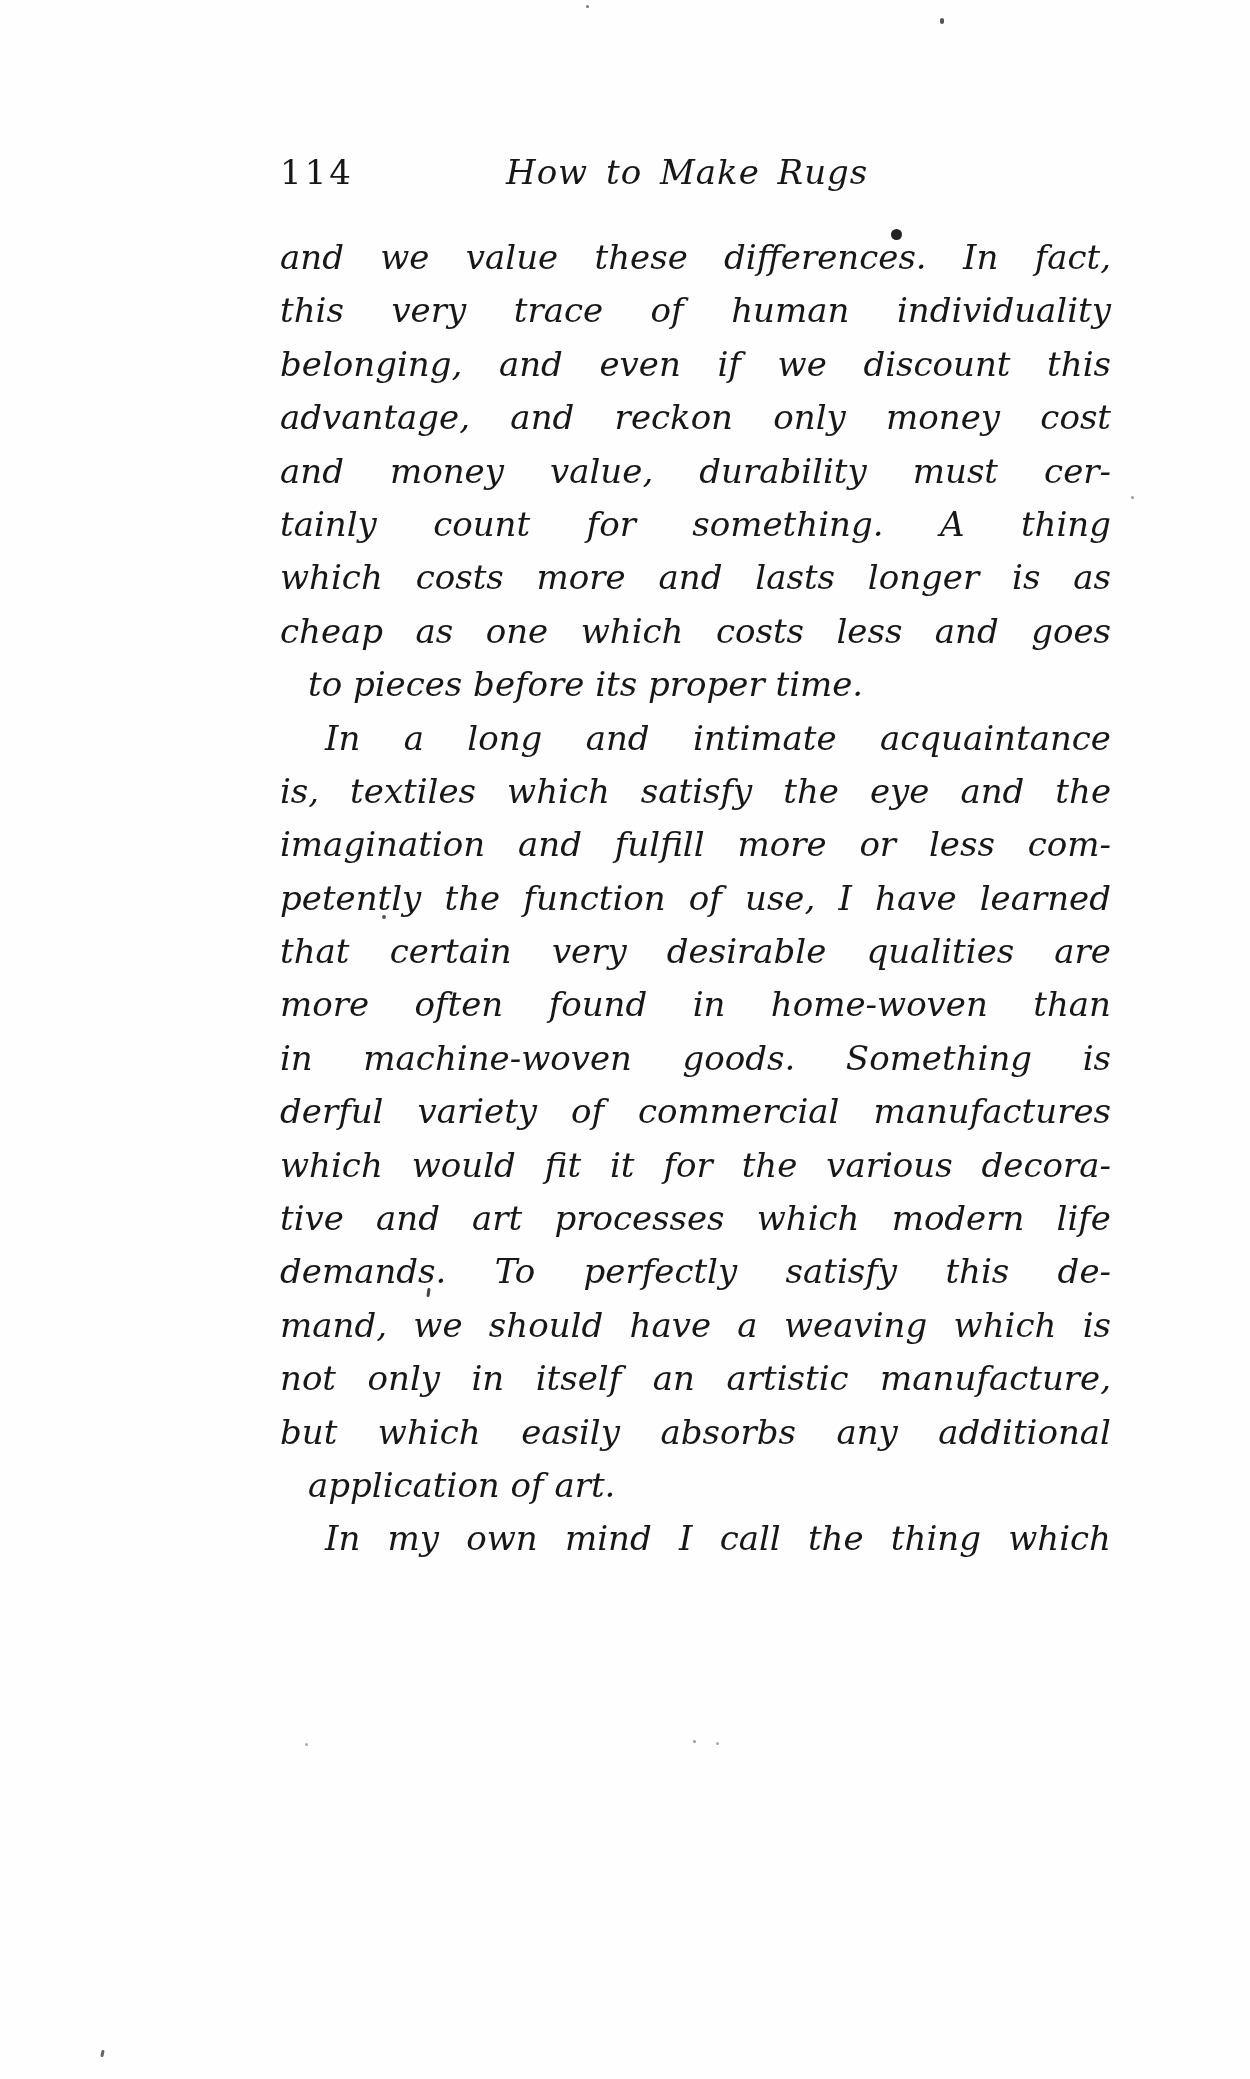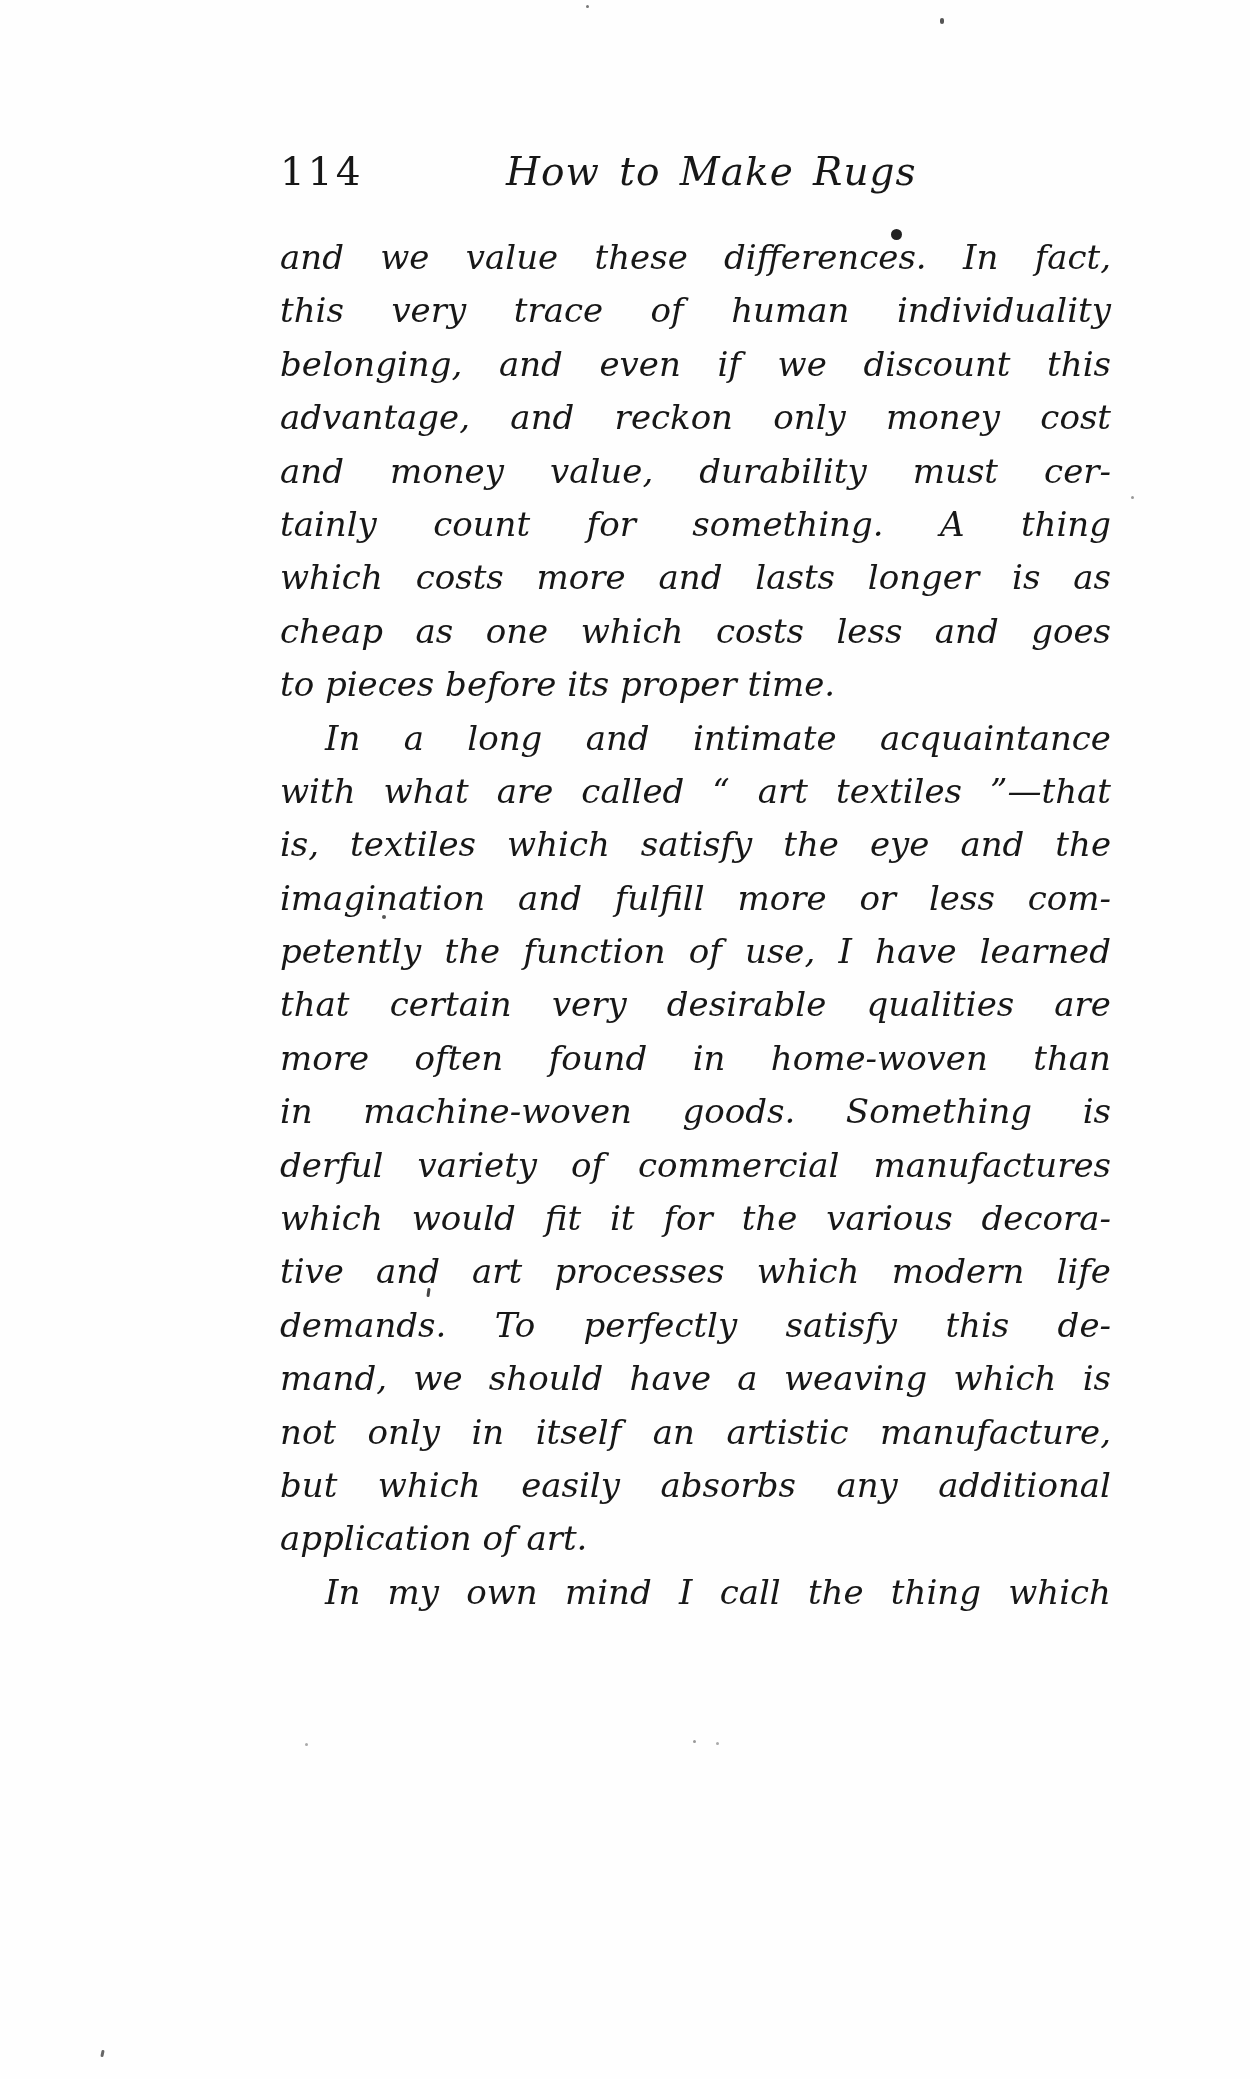--- a/index.html
+++ b/index.html
@@ -11,21 +11,21 @@
     color: #171717;
     font-family: "DejaVu Serif", "Liberation Serif", serif;
     overflow: hidden;
   }
   .running-head {
     position: absolute;
     top: 148px;
     left: 280px;
     width: 831px;
     height: 48px;
-    font-size: 39px;
+    font-size: 34px;
     line-height: 48px;
   }
   .page-num {
     position: absolute;
     left: 0;
     top: 0;
     letter-spacing: 3px;
   }
   .head-title {
     position: absolute;
@@ -44,21 +44,21 @@
   .para { margin: 0; padding: 0; }
   .ln {
     height: 53.4px;
     line-height: 53.4px;
     font-size: 34px;
     text-align: justify;
     text-align-last: justify;
     white-space: normal;
     font-style: italic;
   }
-  .ln.end { text-align-last: left; }
+  .ln.end { text-align-last: left; margin-left: 28px; }
   .ln.ind { text-indent: 45px; }
   .speck {
     position: absolute;
     background: #222;
     border-radius: 50%;
   }
 </style>
 </head>
 <body>
 
@@ -78,21 +78,20 @@
       <div class="ln">advantage, and reckon only money cost</div>
       <div class="ln">and money value, durability must cer-</div>
       <div class="ln">tainly count for something.  A thing</div>
       <div class="ln">which costs more and lasts longer is as</div>
       <div class="ln">cheap as one which costs less and goes</div>
       <div class="ln end">to pieces before its proper time.</div>
     </div>
 
     <div class="para">
       <div class="ln ind">In a long and intimate acquaintance</div>
-      <div class="ln">with what are called “ art textiles ”—that</div>
       <div class="ln">is, textiles which satisfy the eye and the</div>
       <div class="ln">imagination and fulfill more or less com-</div>
       <div class="ln">petently the function of use, I have learned</div>
       <div class="ln">that certain very desirable qualities are</div>
       <div class="ln">more often found in home-woven than</div>
       <div class="ln">in machine-woven goods.  Something is</div>
       <div class="ln">derful variety of commercial manufactures</div>
       <div class="ln">which would fit it for the various decora-</div>
       <div class="ln">tive and art processes which modern life</div>
       <div class="ln">demands.  To perfectly satisfy this de-</div>

